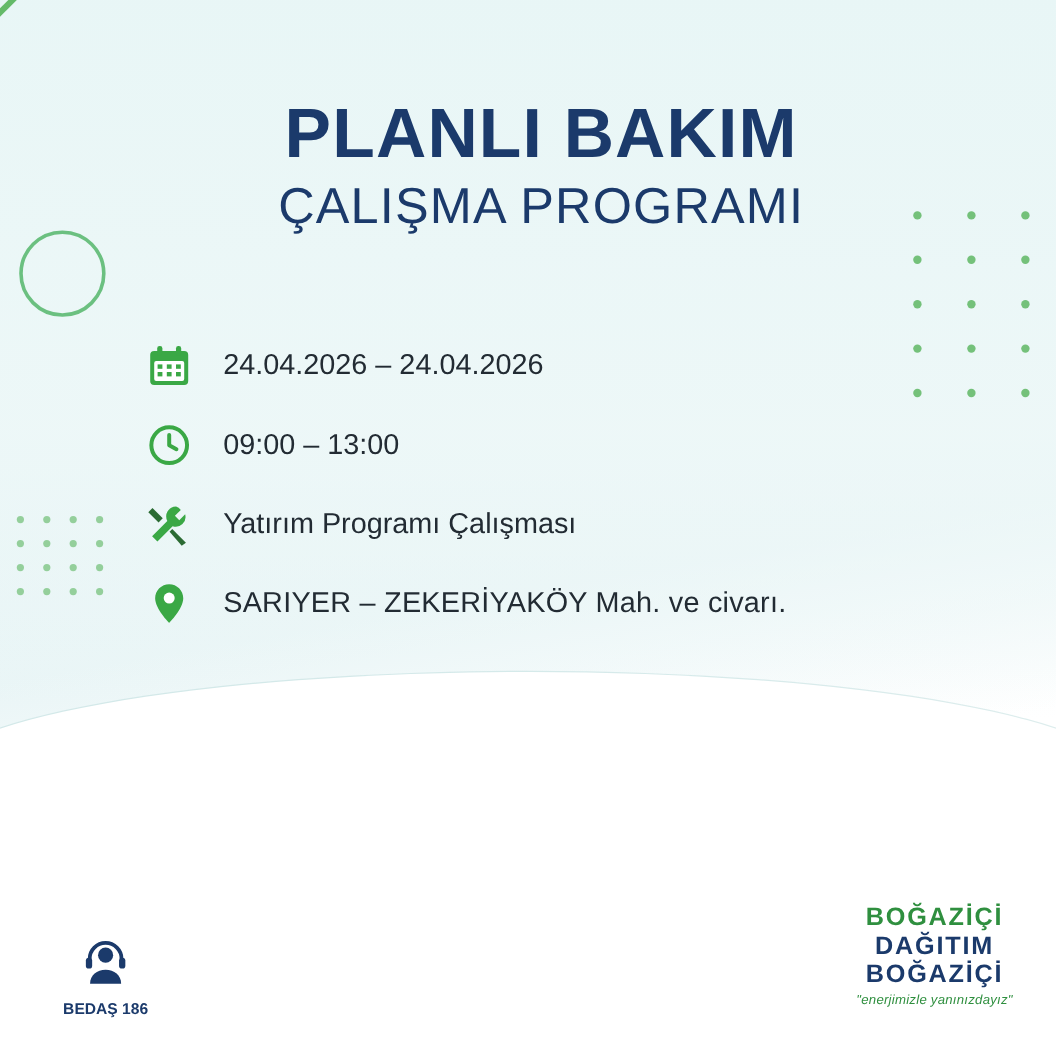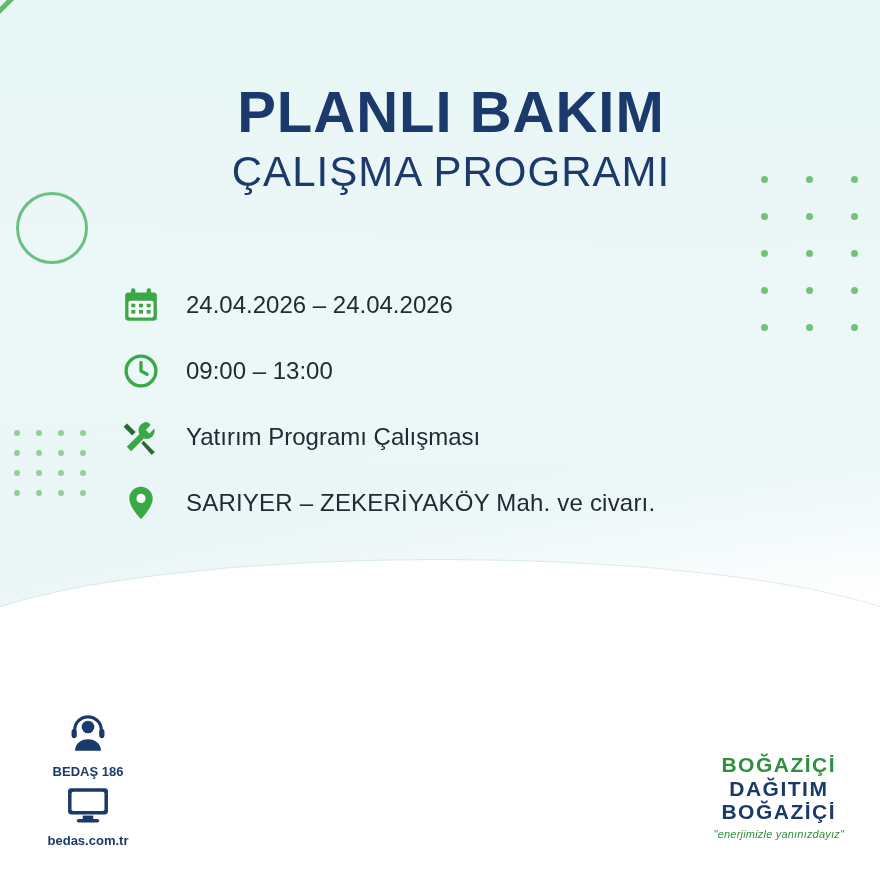--- a/index.html
+++ b/index.html
@@ -339,31 +339,20 @@
             <circle cx="12" cy="7.4" r="3.6" fill="#1b3a6b"></circle>
             <path d="M4.6 21c0-4 3.3-6.6 7.4-6.6s7.4 2.6 7.4 6.6z" fill="#1b3a6b"></path>
             <path d="M4.4 9.2a7.6 7.6 0 0 1 15.2 0" stroke="#1b3a6b" stroke-width="1.8" fill="none"></path>
             <rect x="2.6" y="8.6" width="3" height="5.2" rx="1.4" fill="#1b3a6b"></rect>
             <rect x="18.4" y="8.6" width="3" height="5.2" rx="1.4" fill="#1b3a6b"></rect>
           </svg>
         </div>
         <div class="fi-label">BEDAŞ 186</div>
       </div>
 
-      <div class="footer-item">
-        <div class="fi-icon">
-          <svg width="46" height="42" viewBox="0 0 26 24" fill="none">
-            <rect x="1.6" y="3" width="22.8" height="15" rx="1.8" fill="#1b3a6b"></rect>
-            <rect x="3.6" y="5" width="18.8" height="11" rx="1" fill="#ffffff"></rect>
-            <rect x="10" y="18.6" width="6" height="2.2" fill="#1b3a6b"></rect>
-            <rect x="6.6" y="20.6" width="12.8" height="2" rx="1" fill="#1b3a6b"></rect>
-          </svg>
-        </div>
-        <div class="fi-label">bedas.com.tr</div>
-      </div>
 
 
     </div>
 
     <div class="brand">
       <div class="brand-l1">BOĞAZİÇİ</div>
       <div class="brand-l2">DAĞITIM</div>
       <div class="brand-l3">BOĞAZİÇİ</div>
       <div class="brand-slogan">"enerjimizle yanınızdayız"</div>
     </div>

